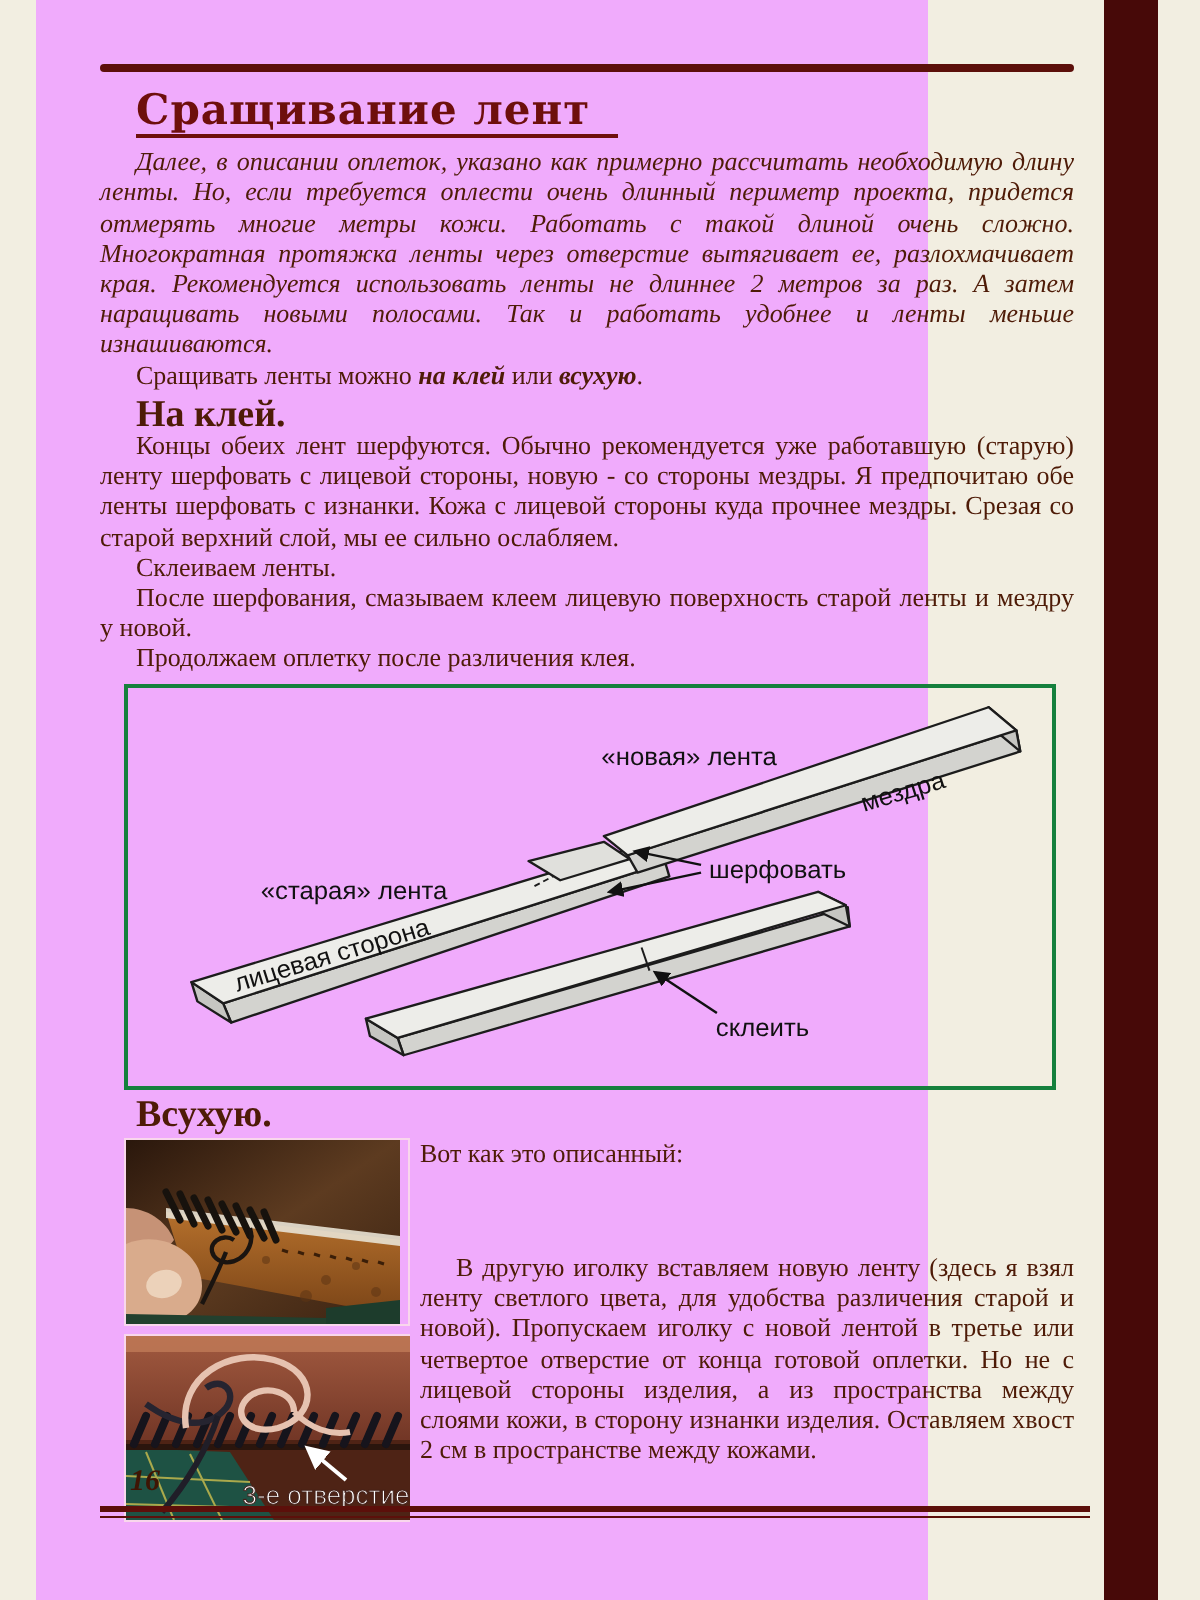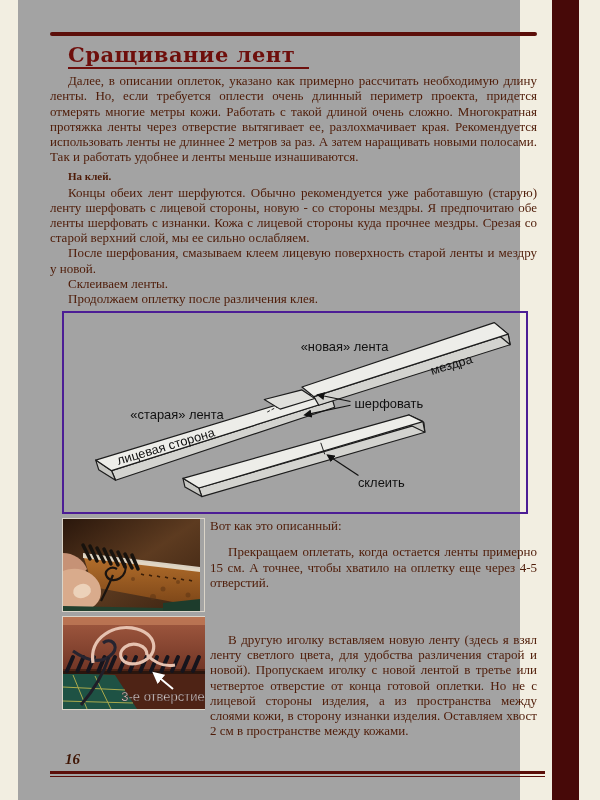--- a/index.html
+++ b/index.html
@@ -2,22 +2,22 @@
 <html><head>
 <meta charset="utf-8">
 <style>
   html,body{margin:0;padding:0;}
   body{
     width:600px;height:800px;position:relative;overflow:hidden;
     background:#F2EEE1;
     font-family:"Liberation Serif","DejaVu Serif",serif;
   }
   .orange-page{
-    position:absolute;left:18px;top:0;width:502px;height:800px;
-    background:#a3a3a3;
+    position:absolute;left:18px;top:0;width:446px;height:800px;
+    background:#f0abfc;
   }
   .binding-strip{
     position:absolute;left:552px;top:0;width:27px;height:800px;
     background:#470908;
   }
   .content{
     position:absolute;left:32px;top:0;width:487px;
     color:#4E1B07;
   }
   .top-rule{
@@ -32,27 +32,27 @@
     border-bottom:2px solid #6E0F0C;
     padding:0 14px 1px 0;
     letter-spacing:.5px;
   }
   p{margin:0;}
   .body{
     font-size:13px;line-height:15.2px;text-align:justify;
   }
   .ind{text-indent:18px;}
   .heading{
-    font-size:11px;line-height:15.2px;font-weight:bold;text-indent:18px;
+    font-size:19px;line-height:15.2px;font-weight:bold;text-indent:18px;
     margin-top:5px;
   }
-  .mt2{margin-top:2px;}
+  .mt2{margin-top:2px;font-style:italic;}
   .diagram-box{
     margin:5px 0 0 12px;width:462px;height:199px;
-    border:2px solid #4c1d95;
+    border:2px solid #15803d;
   }
   .diagram-box svg{display:block;width:100%;height:100%;}
   .diag-label{
     font-family:"Liberation Sans","DejaVu Sans",sans-serif;
     font-size:13px;fill:#111111;
   }
   .media-row{
     margin-top:4px;display:flex;align-items:flex-start;
   }
   .photos-col{width:143px;margin-left:12px;flex:none;}
@@ -60,21 +60,21 @@
   .photo svg{display:block;}
   .photo-2{margin-top:4px;}
   .text-col{flex:1;margin-left:5px;min-width:0;}
   .sp1{margin-top:11px;}
   .sp2{margin-top:42px;}
   .photo-label{
     font-family:"Liberation Sans","DejaVu Sans",sans-serif;
     font-size:13px;fill:#ffffff;
   }
   .footer{
-    position:absolute;left:32px;bottom:23px;width:495px;margin-top:24px;
+    position:absolute;left:32px;bottom:41px;width:495px;margin-top:24px;
   }
   .pagenum{
     font-style:italic;font-weight:bold;font-size:15px;color:#3F1504;
     margin:0 0 3px 15px;
   }
   .bottom-rule{
     height:2px;background:transparent;
     border-top:3px solid #5C0F0A;border-bottom:1px solid #5C0F0A;
   }
 </style>
@@ -85,25 +85,26 @@
   <div class="content">
 
     <div class="top-rule"></div>
 
     <div>
       <h1 class="title">Сращивание лент</h1>
     </div>
 
     <p class="body ind mt2">Далее, в описании оплеток, указано как примерно рассчитать необходимую длину ленты. Но, если требуется оплести очень длинный периметр проекта, придется отмерять многие метры кожи. Работать с такой длиной очень сложно. Многократная протяжка ленты через отверстие вытягивает ее, разлохмачивает края. Рекомендуется использовать ленты не длиннее 2 метров за раз. А затем наращивать новыми полосами. Так и работать удобнее и ленты меньше изнашиваются.</p>
 
+    <p class="body ind"><span>Сращивать ленты можно </span><b><i>на клей</i></b><span> или </span><b><i>всухую</i></b><span>.</span></p>
 
     <p class="heading">На клей.</p>
     <p class="body ind">Концы обеих лент шерфуются. Обычно рекомендуется уже работавшую (старую) ленту шерфовать с лицевой стороны, новую - со стороны мездры. Я предпочитаю обе ленты шерфовать с изнанки. Кожа с лицевой стороны куда прочнее мездры. Срезая со старой верхний слой, мы ее сильно ослабляем.</p>
+    <p class="body ind">Склеиваем ленты.</p>
     <p class="body ind">После шерфования, смазываем клеем лицевую поверхность старой ленты и мездру у новой.</p>
-    <p class="body ind">Склеиваем ленты.</p>
     <p class="body ind">Продолжаем оплетку после различения клея.</p>
 
     <div class="diagram-box">
       <svg viewBox="0 0 466 207" preserveAspectRatio="none">
         <defs>
           <marker id="ah" viewBox="0 0 10 10" refX="8" refY="5" markerWidth="7" markerHeight="7" orient="auto-start-reverse">
             <path d="M0,0 L10,5 L0,10 z" fill="#111"></path>
           </marker>
         </defs>
 
@@ -139,20 +140,21 @@
 
         <text class="diag-label" x="283" y="40" text-anchor="middle">«новая» лента</text>
         <text class="diag-label" transform="translate(392,58) rotate(-17)" text-anchor="middle">мездра</text>
         <text class="diag-label" x="293" y="99">шерфовать</text>
         <text class="diag-label" x="114" y="110" text-anchor="middle">«старая» лента</text>
         <text class="diag-label" transform="translate(104,143) rotate(-17)" text-anchor="middle">лицевая сторона</text>
         <text class="diag-label" x="320" y="181" text-anchor="middle">склеить</text>
       </svg>
     </div>
 
+    <p class="heading">Всухую.</p>
 
     <div class="media-row">
       <div class="photos-col">
 
         <div class="photo photo-1">
           <svg width="137" height="92" viewBox="0 0 137 92">
             <defs>
               <linearGradient id="p1bg" x1="0" y1="0" x2="1" y2="1">
                 <stop offset="0" stop-color="#2a170c"></stop>
                   <stop offset=".5" stop-color="#5d3b20"></stop>
@@ -247,21 +249,20 @@
             <path d="M84,38 C92,46 102,50 112,48" stroke="#e6c2b0" stroke-width="3" fill="none"></path>
             <line x1="110" y1="72" x2="92" y2="57" stroke="#ffffff" stroke-width="2" marker-end="url(#ahw)"></line>
             <text class="photo-label" x="100" y="84" text-anchor="middle" stroke="#42201a" stroke-width="0.5">3-е отверстие</text>
           </svg>
         </div>
 
       </div>
 
       <div class="text-col">
         <p class="body">Вот как это описанный:</p>
-        <p class="body ind sp1">Прекращаем оплетать, когда остается ленты примерно 15 см. А точнее, чтобы хватило на оплетку еще через 4-5 отверстий.</p>
         <p class="body ind sp2">В другую иголку вставляем новую ленту (здесь я взял ленту светлого цвета, для удобства различения старой и новой). Пропускаем иголку с новой лентой в третье или четвертое отверстие от конца готовой оплетки. Но не с лицевой стороны изделия, а из пространства между слоями кожи, в сторону изнанки изделия. Оставляем хвост 2 см в пространстве между кожами.</p>
       </div>
     </div>
 
   </div>
 
   <div class="footer">
     <div class="pagenum">16</div>
     <div class="bottom-rule"></div>
   </div>

